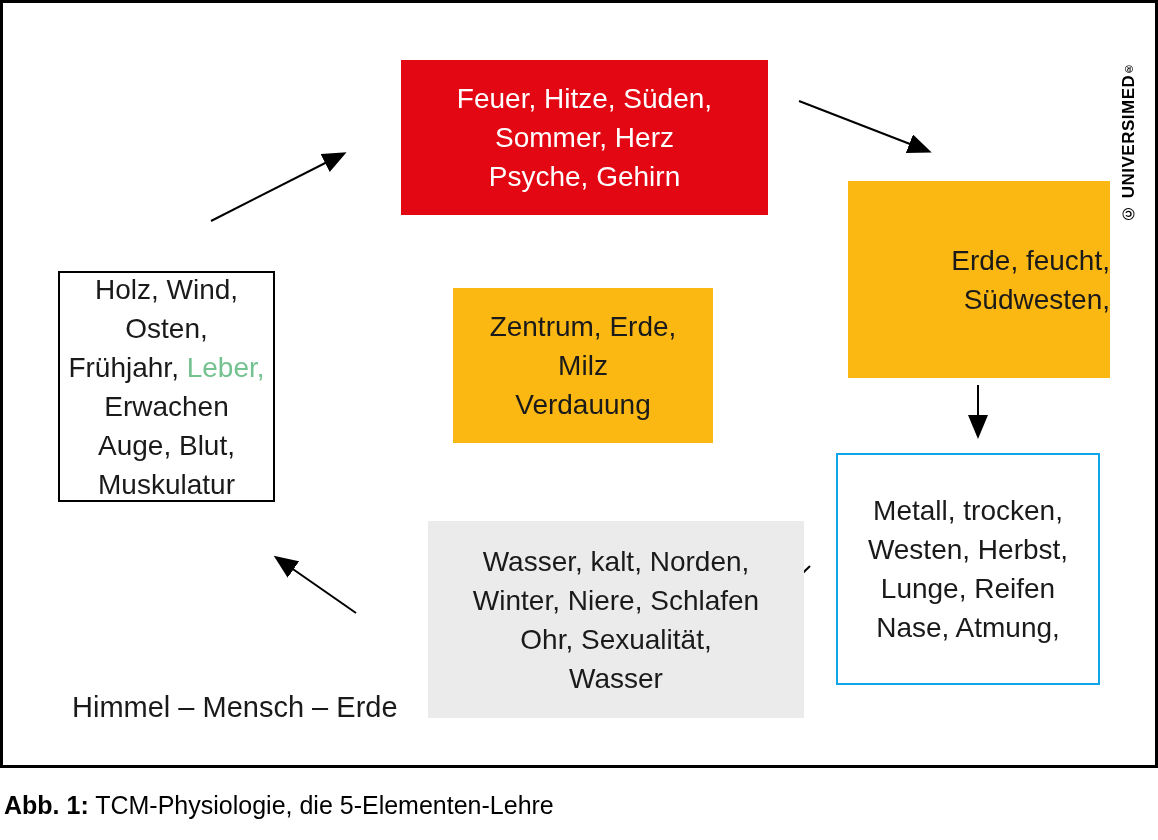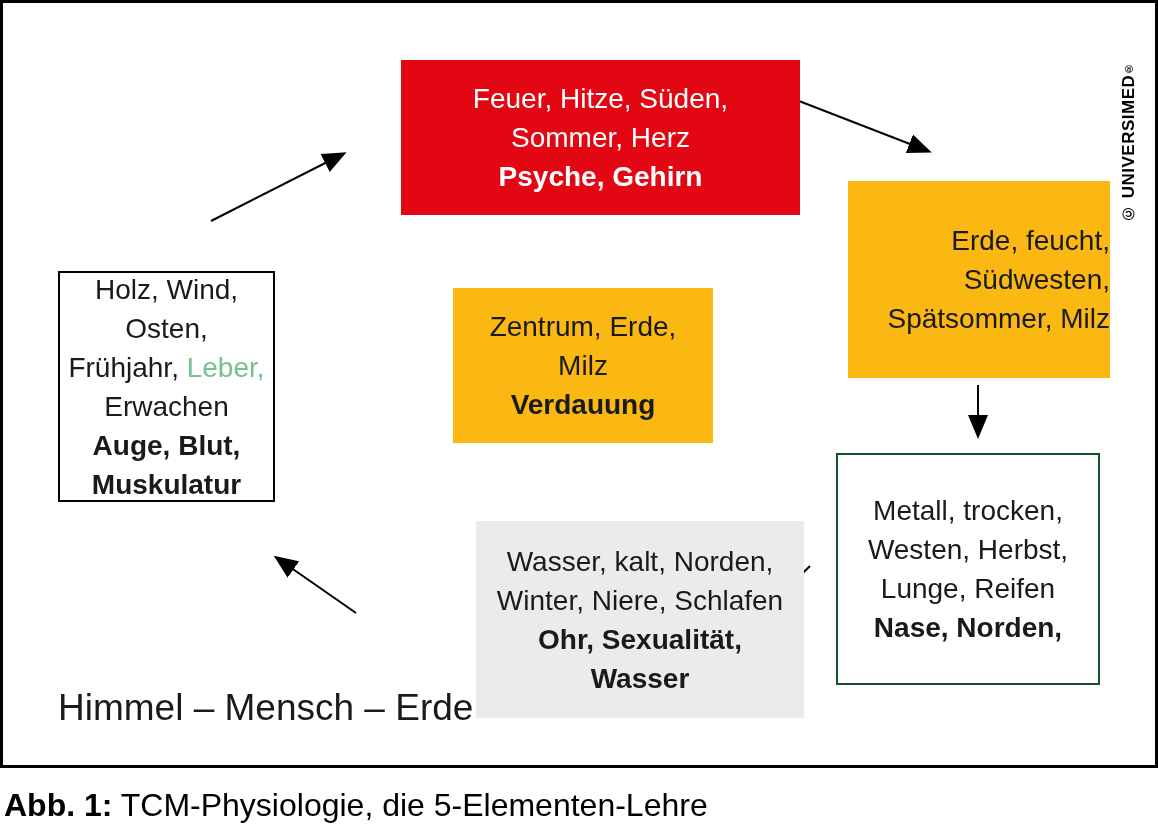--- a/index.html
+++ b/index.html
@@ -30,68 +30,67 @@
     pointer-events:none;
   }
   .box{
     position:absolute;
     display:flex;flex-direction:column;
     justify-content:center;
     text-align:center;
     font-size:28px;line-height:39px;
     color:var(--ink);
   }
-  .box .bold{font-weight:700;}
+  .box .bold{font-weight:400;}
   .box-fire{
-    left:398px;top:57px;width:399px;height:155px;
+    left:398px;top:57px;width:367px;height:155px;
     background:var(--red);color:#fff;
   }
   .box-earth{
     left:845px;top:178px;width:262px;height:197px;
     background:var(--orange);
     text-align:right;
   }
   .box-wood{
     left:55px;top:268px;width:217px;height:231px;
     background:#fff;border:2px solid #000;
   }
   .box-center{
     left:450px;top:285px;width:260px;height:155px;
     background:var(--orange);
   }
   .box-metal{
     left:833px;top:450px;width:264px;height:232px;
-    background:#fff;border:2px solid #14532d;
+    background:#fff;border:2px solid #0ea5e9;
   }
   .box-water{
-    left:425px;top:518px;width:328px;height:197px;
+    left:425px;top:518px;width:376px;height:197px;
     background:var(--gray);
-    margin-left:48px;
   }
   .green-word{color:var(--green);margin-top:32px;}
   .footer-note{
-    position:absolute;left:55px;top:685px;
-    font-size:37px;line-height:39px;
+    position:absolute;left:69px;top:685px;
+    font-size:29px;line-height:39px;
   }
   .watermark{
     position:absolute;top:10px;right:16px;height:210px;
     writing-mode:vertical-rl;
     transform:rotate(180deg);
     font-size:17px;font-weight:700;
     letter-spacing:0.5px;
     color:#000;
     display:flex;align-items:center;
   }
   .watermark .reg{
     font-size:11px;font-weight:700;
     vertical-align:super;
   }
   .caption{
     position:absolute;left:4px;top:786px;
-    font-size:32px;line-height:38px;
+    font-size:25px;line-height:38px;
     color:#000;
   }
   .caption b{font-weight:700;}
 </style>
 </head>
 <body>
 
 <div class="page">
 
   <div class="frame">
@@ -111,42 +110,41 @@
 
     <div class="box box-fire">
       <div class="line">Feuer, Hitze, Süden,</div>
       <div class="line">Sommer, Herz</div>
       <div class="line bold">Psyche, Gehirn</div>
     </div>
 
     <div class="box box-earth">
       <div class="line">Erde, feucht,</div>
       <div class="line">Südwesten,</div>
-      <div class="line">Spätsommer, Milz</div>
     </div>
 
     <div class="box box-wood">
       <div class="line">Holz, Wind, Osten,</div>
       <div class="line"><span>Frühjahr,</span> <span class="green-word">Leber,</span></div>
       <div class="line">Erwachen</div>
       <div class="line bold">Auge, Blut,</div>
       <div class="line bold">Muskulatur</div>
     </div>
 
     <div class="box box-center">
       <div class="line">Zentrum, Erde,</div>
       <div class="line">Milz</div>
       <div class="line bold">Verdauung</div>
     </div>
 
     <div class="box box-metal">
       <div class="line">Metall, trocken,</div>
       <div class="line">Westen, Herbst,</div>
       <div class="line">Lunge, Reifen</div>
-      <div class="line bold">Nase, Norden,</div>
+      <div class="line bold">Nase, Atmung,</div>
     </div>
 
     <div class="box box-water">
       <div class="line">Wasser, kalt, Norden,</div>
       <div class="line">Winter, Niere, Schlafen</div>
       <div class="line bold">Ohr, Sexualität,</div>
       <div class="line bold">Wasser</div>
     </div>
 
     <div class="footer-note">Himmel – Mensch – Erde</div>

